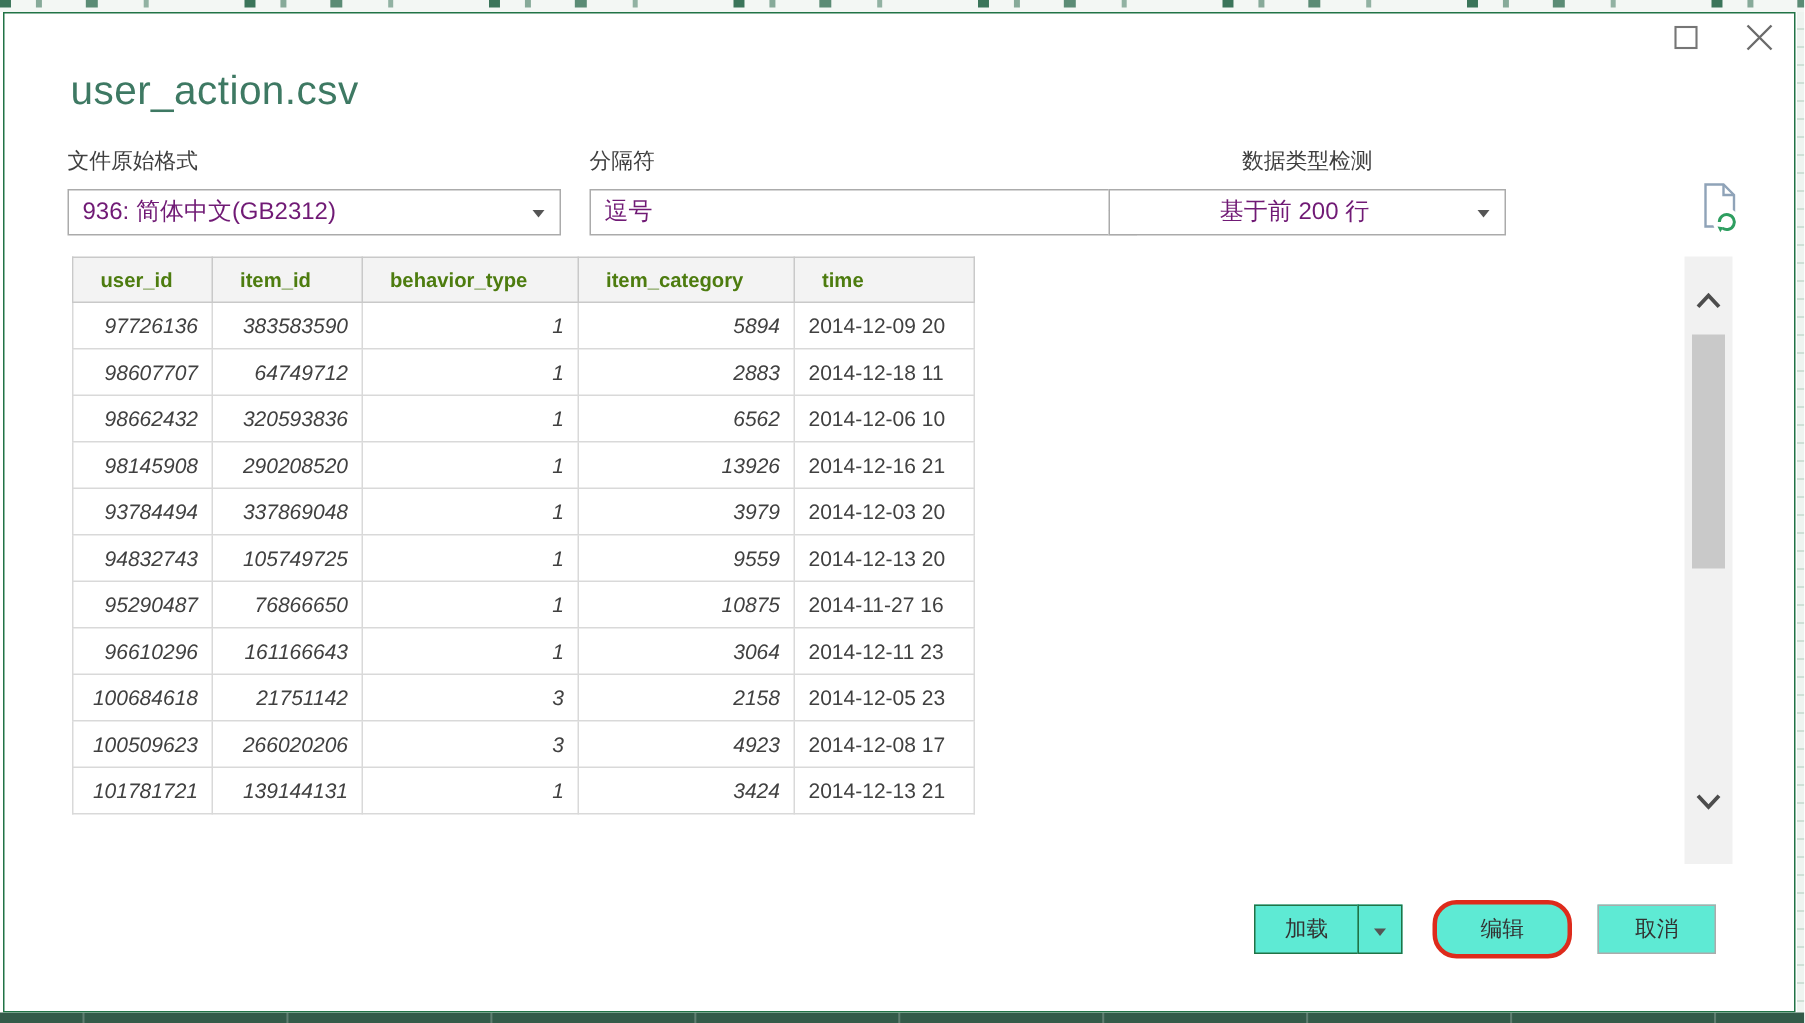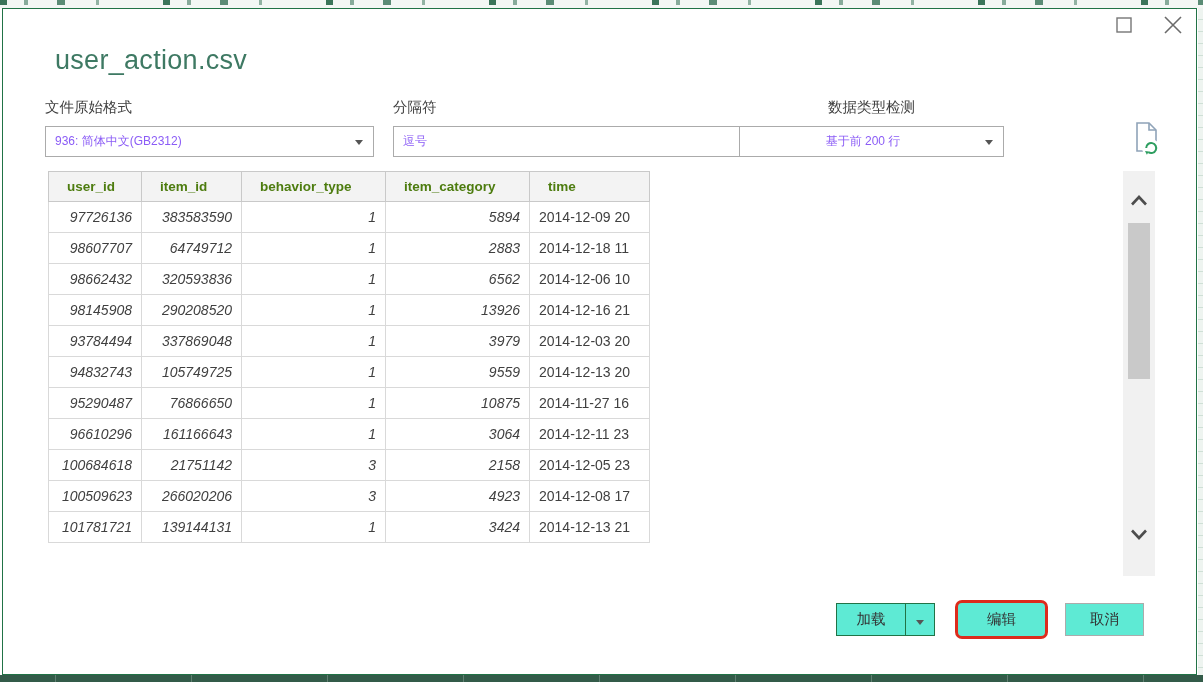--- a/index.html
+++ b/index.html
@@ -36,30 +36,30 @@
 
   .dialog {
     position:absolute; left:2px; top:8px; width:1195px; height:667px;
     background:#fff; border:1px solid #217346;
   }
   .winbtn { position:absolute; cursor:default; }
   .winbtn.maximize { left:1110px; top:5px; width:22px; height:22px; }
   .winbtn.close { left:1158px; top:4px; width:24px; height:24px; }
 
   .title {
-    position:absolute; left:52px; top:36px;
+    position:absolute; left:44px; top:36px;
     font-size:27px; font-weight:400; letter-spacing:.3px; color:#3e7963;
   }
 
   .field { position:absolute; top:89px; }
   .f1 { left:42px; } .f2 { left:390px; } .f3 { left:736px;text-align:center; }
   .flabel { font-size:14.5px; color:#3f3f3f; margin-bottom:9px; }
   .select {
     position:relative; height:31px; border:1px solid #ababab; background:#fff;
-    font-size:12px; color:#8b5cf6; line-height:29px; padding:0 26px 0 9px;
+    font-size:16px; color:#701a75; line-height:29px; padding:0 26px 0 9px;
     white-space:nowrap; cursor:default;
   }
   .f1 .select { width:329px; } .f2 .select { width:365px; } .f3 .select { width:265px; }
   .caret {
     position:absolute; right:10px; top:13px; width:0; height:0;
     border-left:4px solid transparent; border-right:4px solid transparent;
     border-top:5px solid #555;
   }
 
   .refresh { position:absolute; left:1126px; top:111px; width:34px; height:38px; cursor:pointer; }
@@ -97,21 +97,21 @@
     position:absolute; left:833px; top:594px; width:70px; height:33px;
     border:1px solid #217346;
   }
   .loadarrow {
     position:absolute; left:902px; top:594px; width:30px; height:33px;
     border:1px solid #217346;
   }
   .loadarrow .caret { position:static; display:inline-block; margin-top:2px; }
   .editbtn {
     position:absolute; left:952px; top:591px; width:93px; height:39px;
-    border:3px solid #dd2b1c; border-radius:7px;
+    border:3px solid #dd2b1c; border-radius:16px;
   }
   .cancelbtn {
     position:absolute; left:1062px; top:594px; width:79px; height:33px;
     border:1px solid #ababab;
   }
 </style>
 </head>
 <body>
 
 <div class="screen">

